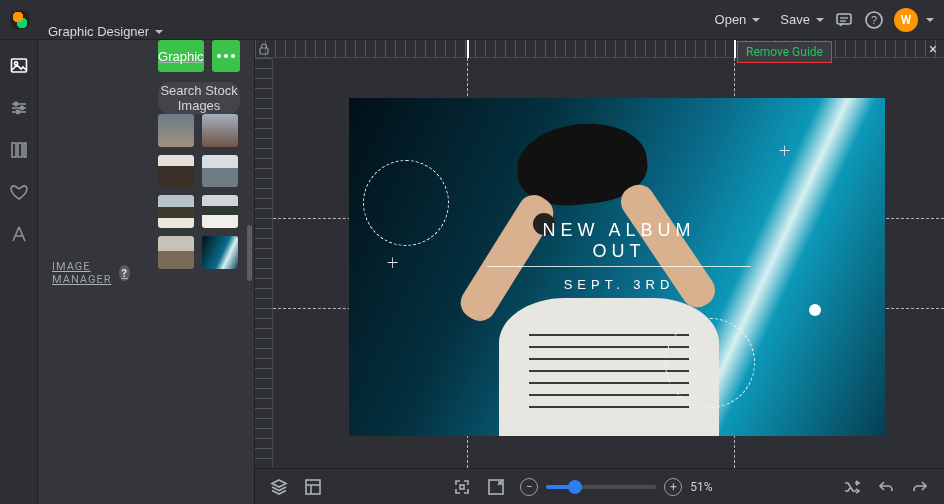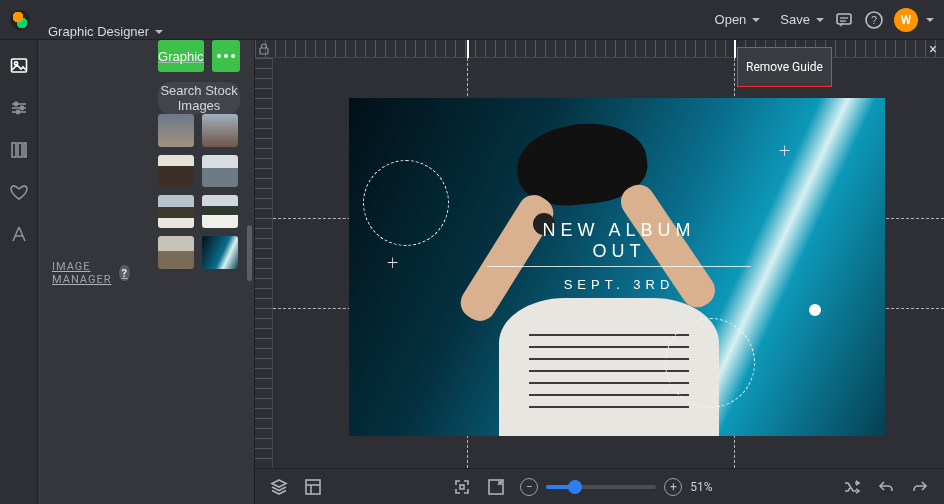--- a/index.html
+++ b/index.html
@@ -160,23 +160,23 @@
     }
     .guide-h {
       position:absolute; left:0; right:0; height:0; border-top:1px dashed #fff;
       opacity:.65;
     }
     .ruler-marker-v {
       position:absolute; top:0; height:18px; width:0;
       border-left:2px solid #fff;
     }
     .remove-guide {
-      position:absolute; top:7px;
-      border:1.5px solid #e33; background:#3a3c41; color:#ffffff;
-      padding:12px 8px; font-size:12px; white-space:nowrap; cursor:pointer;
+      position:absolute; top:1px;
+      border:1.5px solid #e33; background:#3a3c41; color:#22c55e;
+      padding:3px 8px; font-size:12px; white-space:nowrap; cursor:pointer;
       z-index:20;
     }
     
     .bottombar {
       height:36px; background:#2d2f34; border-top:1px solid #202126;
       display:flex; align-items:center; padding:0 14px; gap:14px;
     }
     .bicon { width:20px;height:20px; display:flex;align-items:center;justify-content:center; cursor:pointer;}
     .bicon svg{stroke:#aeb1b8;fill:none;stroke-width:1.6;}
     .spacer { flex:1; }

